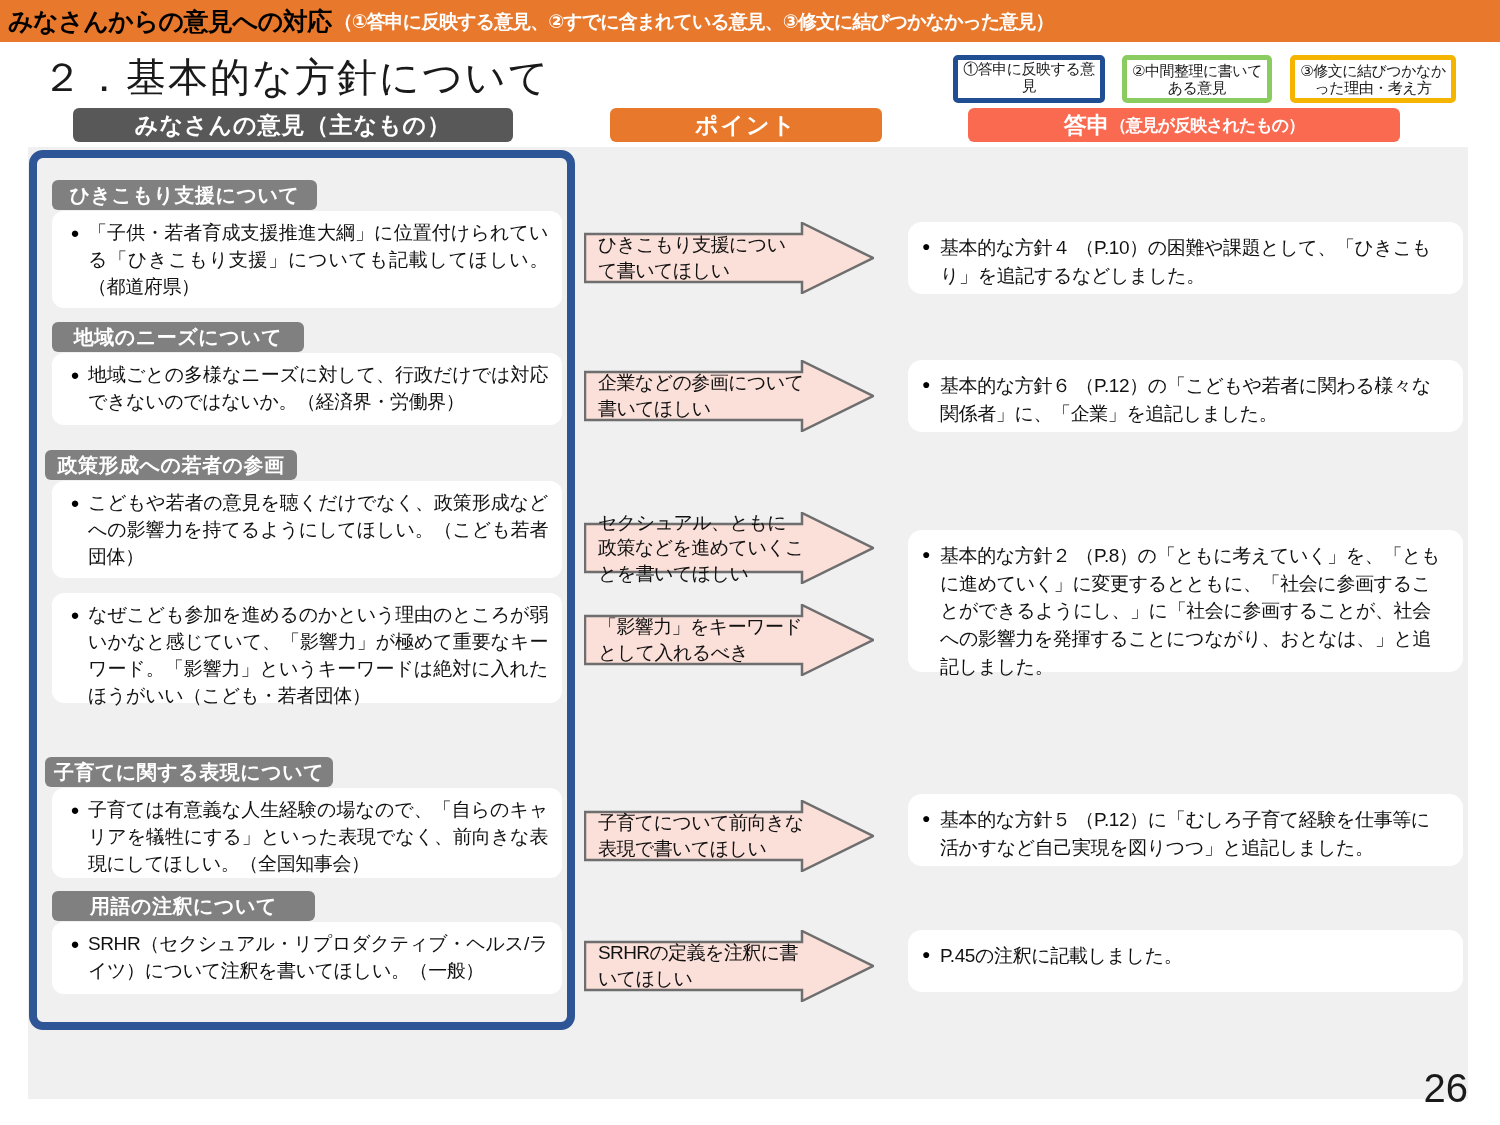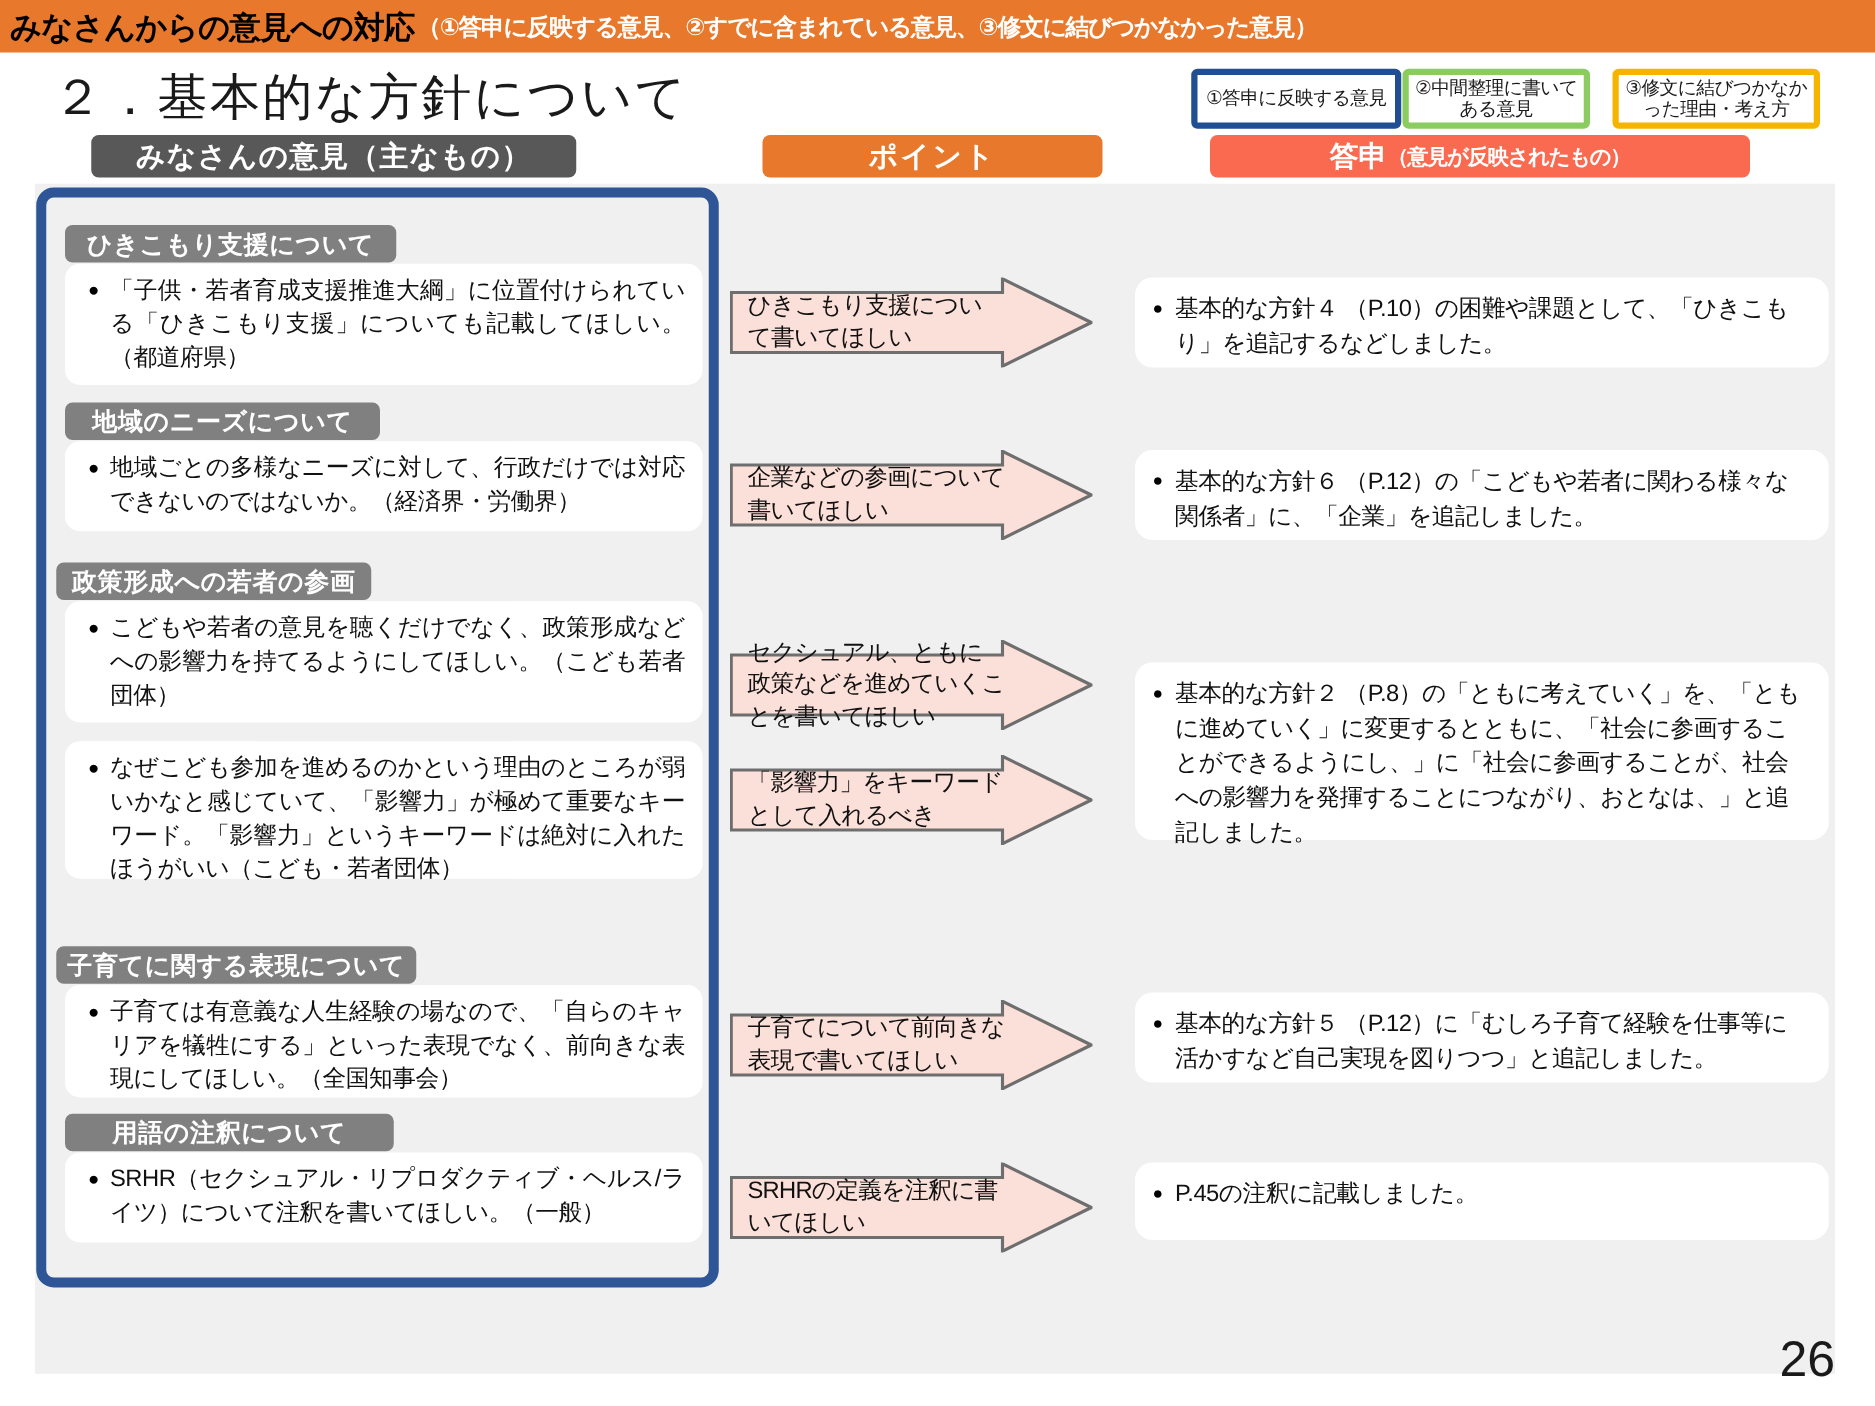--- a/index.html
+++ b/index.html
@@ -67,38 +67,38 @@
     display: flex;
     align-items: center;
     justify-content: center;
     text-align: center;
     font-size: 15px;
     color: #1a1a1a;
     line-height: 1.15;
     letter-spacing: -0.5px;
     padding: 0 4px;
   }
-  #legend-1 { left: 953px; width: 168px; border: 5px solid #1f4e93; }
+  #legend-1 { left: 953px; width: 152px; border: 5px solid #1f4e93; font-family: Liberation Mono, monospace; }
   #legend-2 { left: 1122px; width: 150px; border: 5px solid #8bcc61; }
   #legend-3 { left: 1290px; width: 166px; border: 5px solid #f5b400; }
 
   
   .col-head {
     position: absolute;
     top: 108px;
     height: 34px;
     border-radius: 6px;
     display: flex;
     align-items: center;
     justify-content: center;
     color: #ffffff;
     font-weight: bold;
     white-space: nowrap;
   }
-  #head-opinions { left: 73px; width: 388px; background: #585858; font-size: 23px; letter-spacing: 1px; }
+  #head-opinions { left: 73px; width: 440px; background: #585858; font-size: 23px; letter-spacing: 1px; }
   #head-points   { left: 610px; width: 272px; background: #e8792c; font-size: 23px; letter-spacing: 2px; }
   #head-answer   { left: 968px; width: 432px; background: #fa6a50; font-size: 23px; letter-spacing: 0px; }
   #head-answer .sub { font-size: 17px; letter-spacing: -1px; }
 
   
   .panel {
     position: absolute;
     left: 28px; top: 147px;
     width: 1440px; height: 952px;
     background: #f0f0f0;

